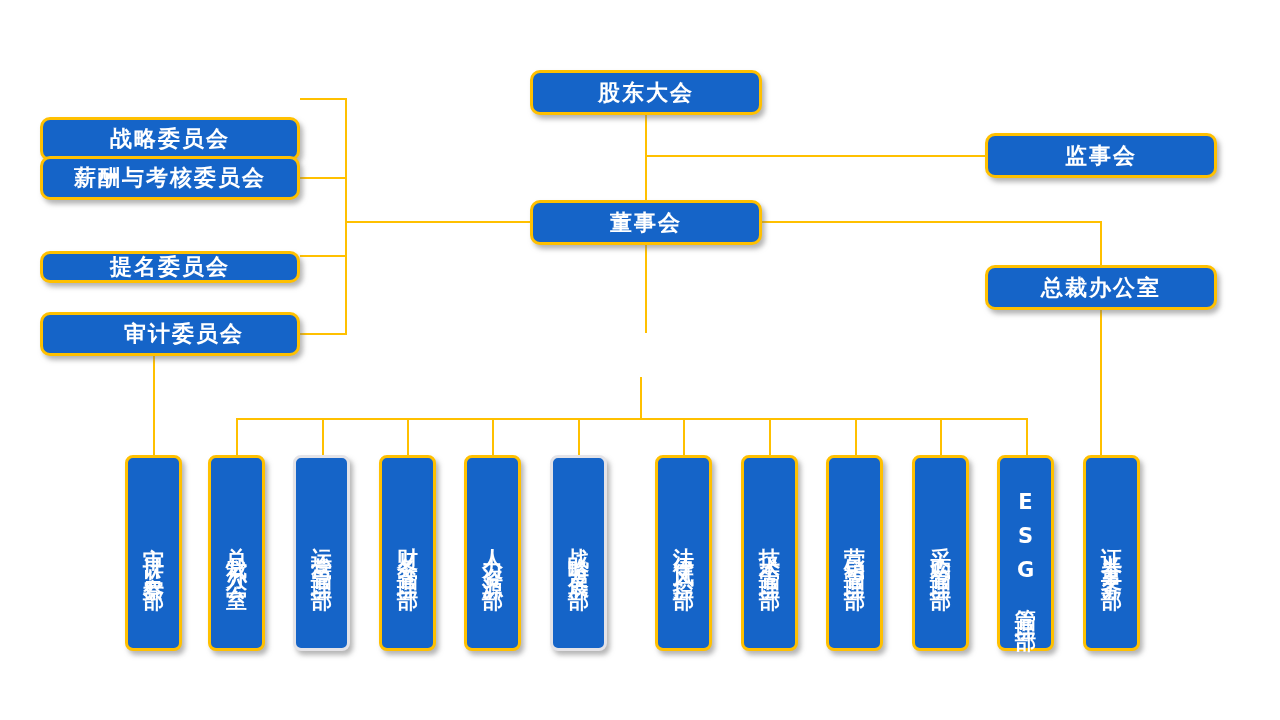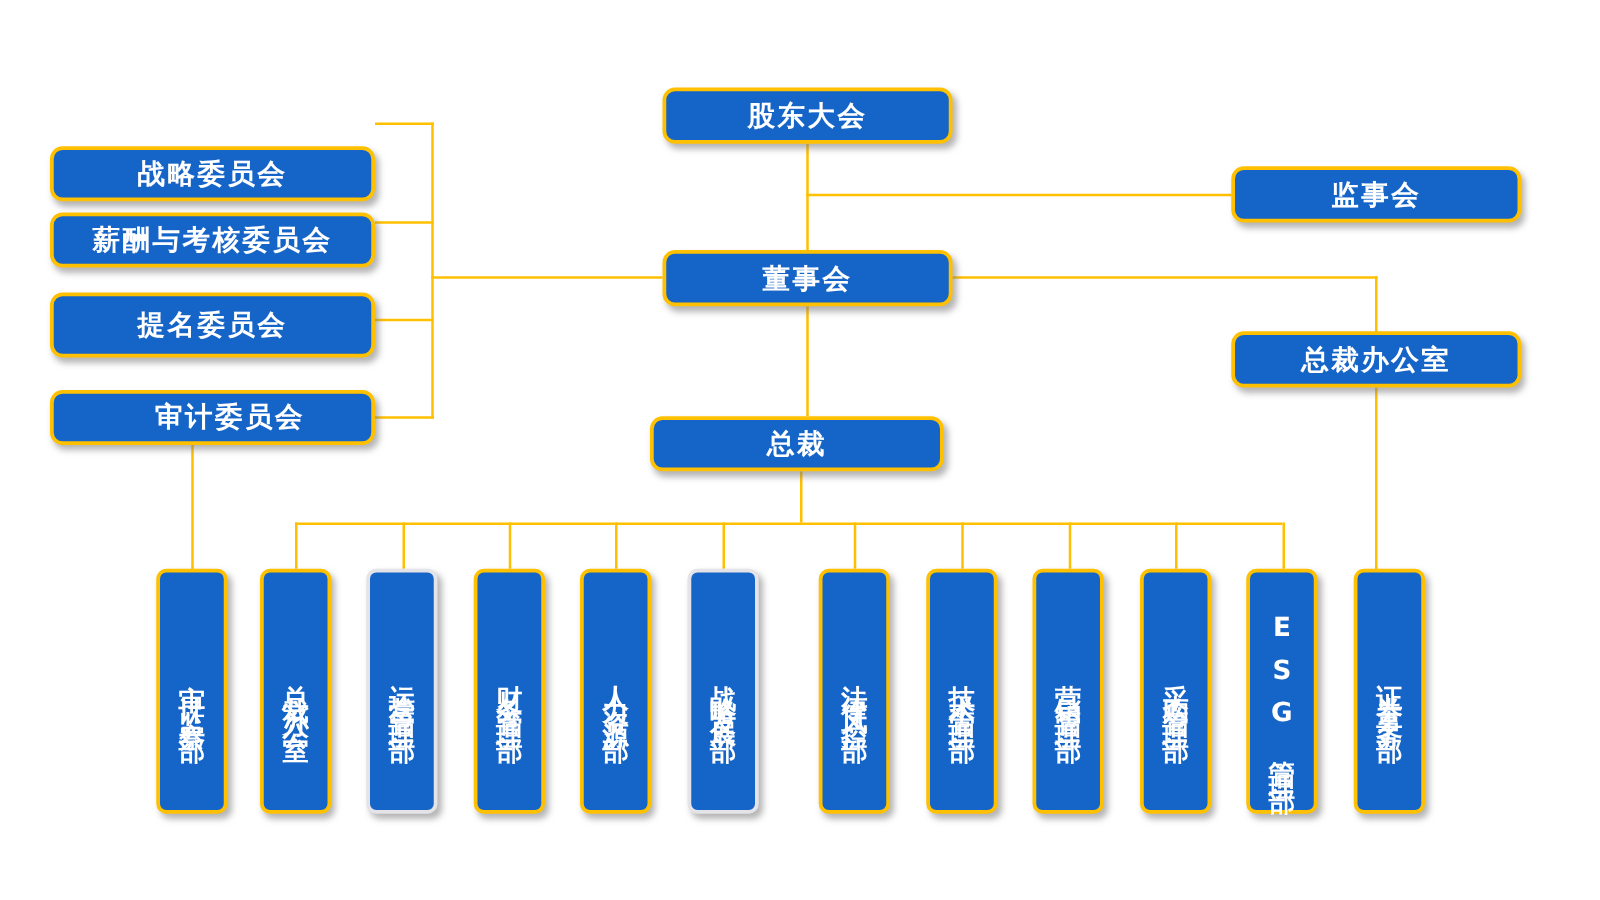--- a/index.html
+++ b/index.html
@@ -69,29 +69,28 @@
   <div class="line v" style="left:153px; top:356px; height:100px;"></div>
 
   <div class="node" style="left:530px; top:70px; width:232px; height:45px;">股东大会</div>
 
   <div class="node" style="left:530px; top:200px; width:232px; height:45px;">董事会</div>
 
   <div class="node" style="left:985px; top:133px; width:232px; height:45px;">监事会</div>
 
   <div class="node" style="left:40px; top:77px; width:260px; height:44px;margin-top:40px;">战略委员会</div>
 
-  <div class="node" style="left:40px; top:156px; width:260px; height:44px;margin-top:14px;">薪酬与考核委员会</div>
+  <div class="node" style="left:40px; top:156px; width:260px; height:44px;">薪酬与考核委员会</div>
 
-  <div class="node" style="left:40px; top:234px; width:260px; height:52px;">提名委员会</div>
+  <div class="node" style="left:40px; top:251px; width:260px; height:32px;">提名委员会</div>
 
   <div class="node" style="left:40px; top:312px; width:260px; height:44px;padding-left:28px;">审计委员会</div>
 
   <div class="node" style="left:985px; top:265px; width:232px; height:45px;">总裁办公室</div>
 
-  <div class="node" style="left:520px; top:333px; width:235px; height:44px;">总裁</div>
 
   <div class="node vert" style="left:125px; top:455px; width:57px; height:196px;">审计监察部</div>
 
   <div class="node vert" style="left:208px; top:455px; width:57px; height:196px;">总裁办公室</div>
 
   <div class="node vert silver" style="left:293px; top:455px; width:57px; height:196px;">运营管理部</div>
 
   <div class="node vert" style="left:379px; top:455px; width:57px; height:196px;">财务管理部</div>
 
   <div class="node vert" style="left:464px; top:455px; width:57px; height:196px;">人力资源部</div>

